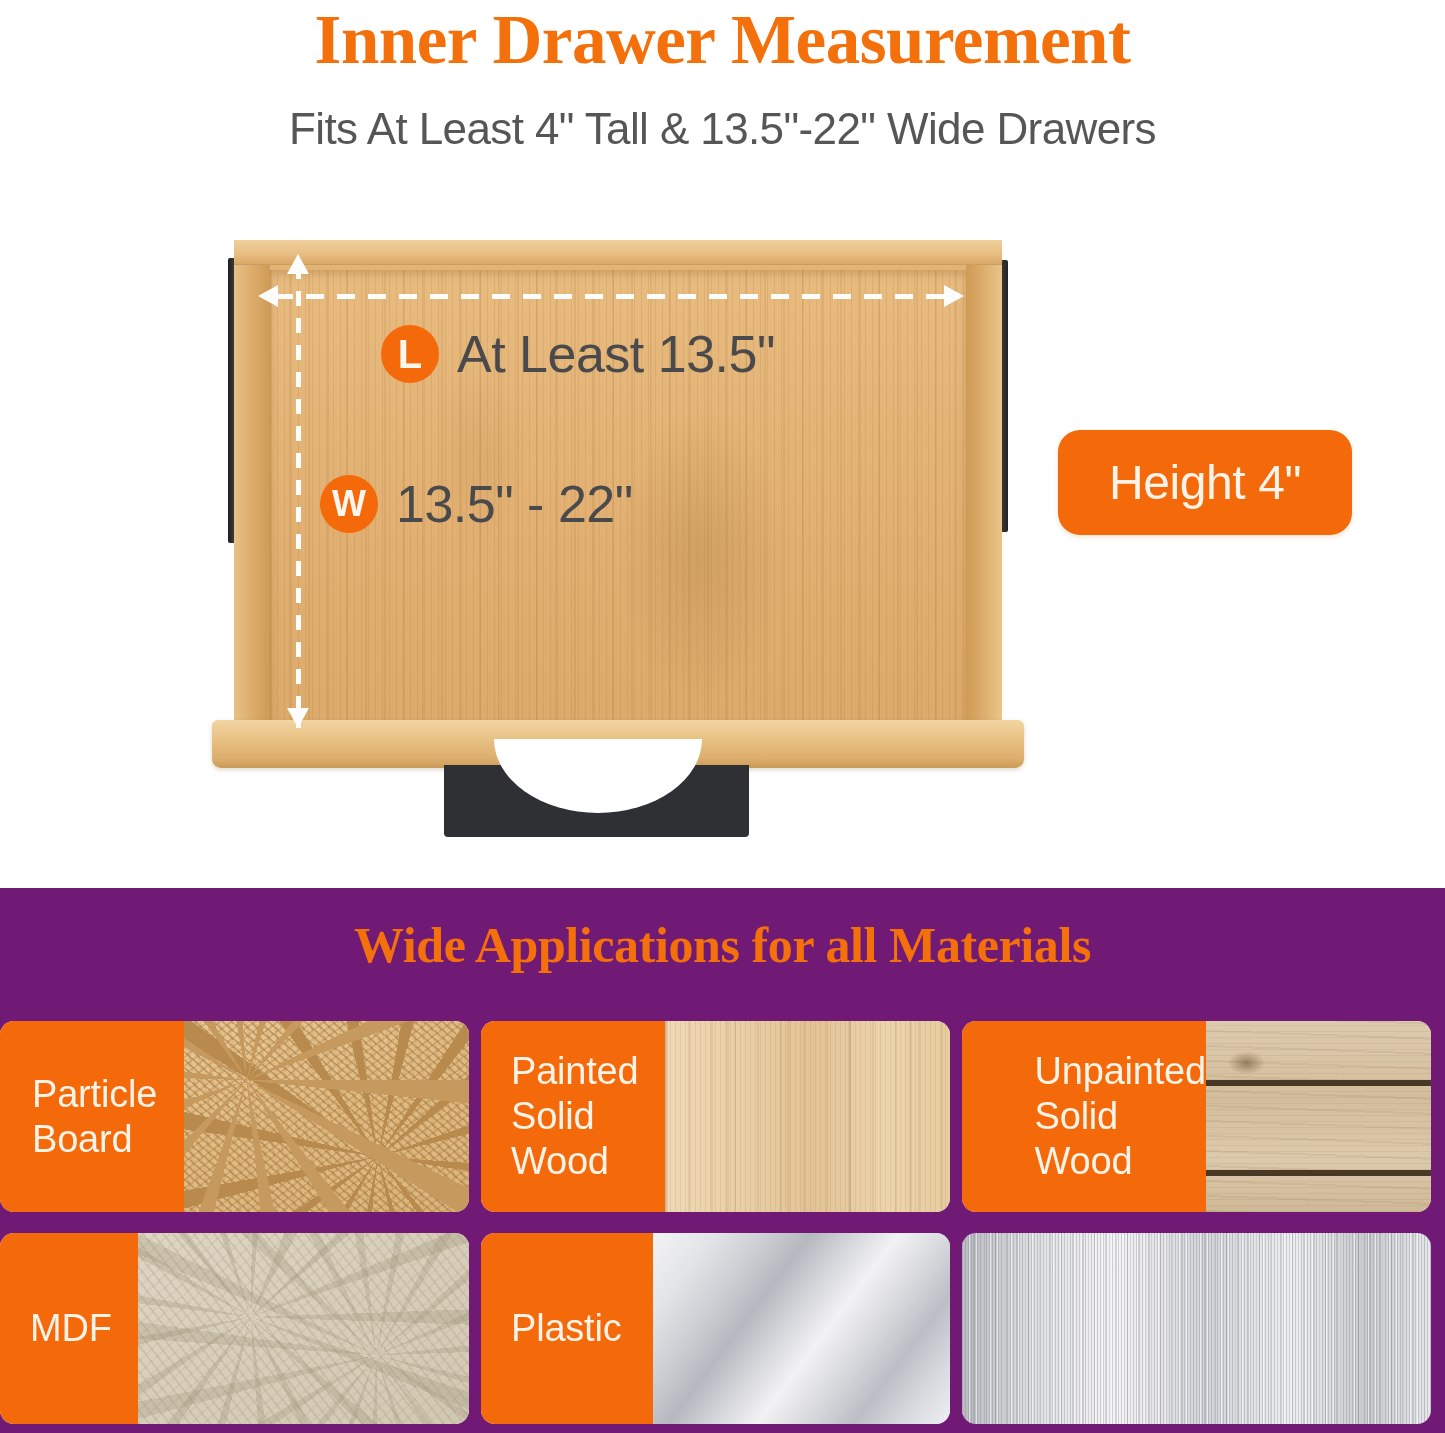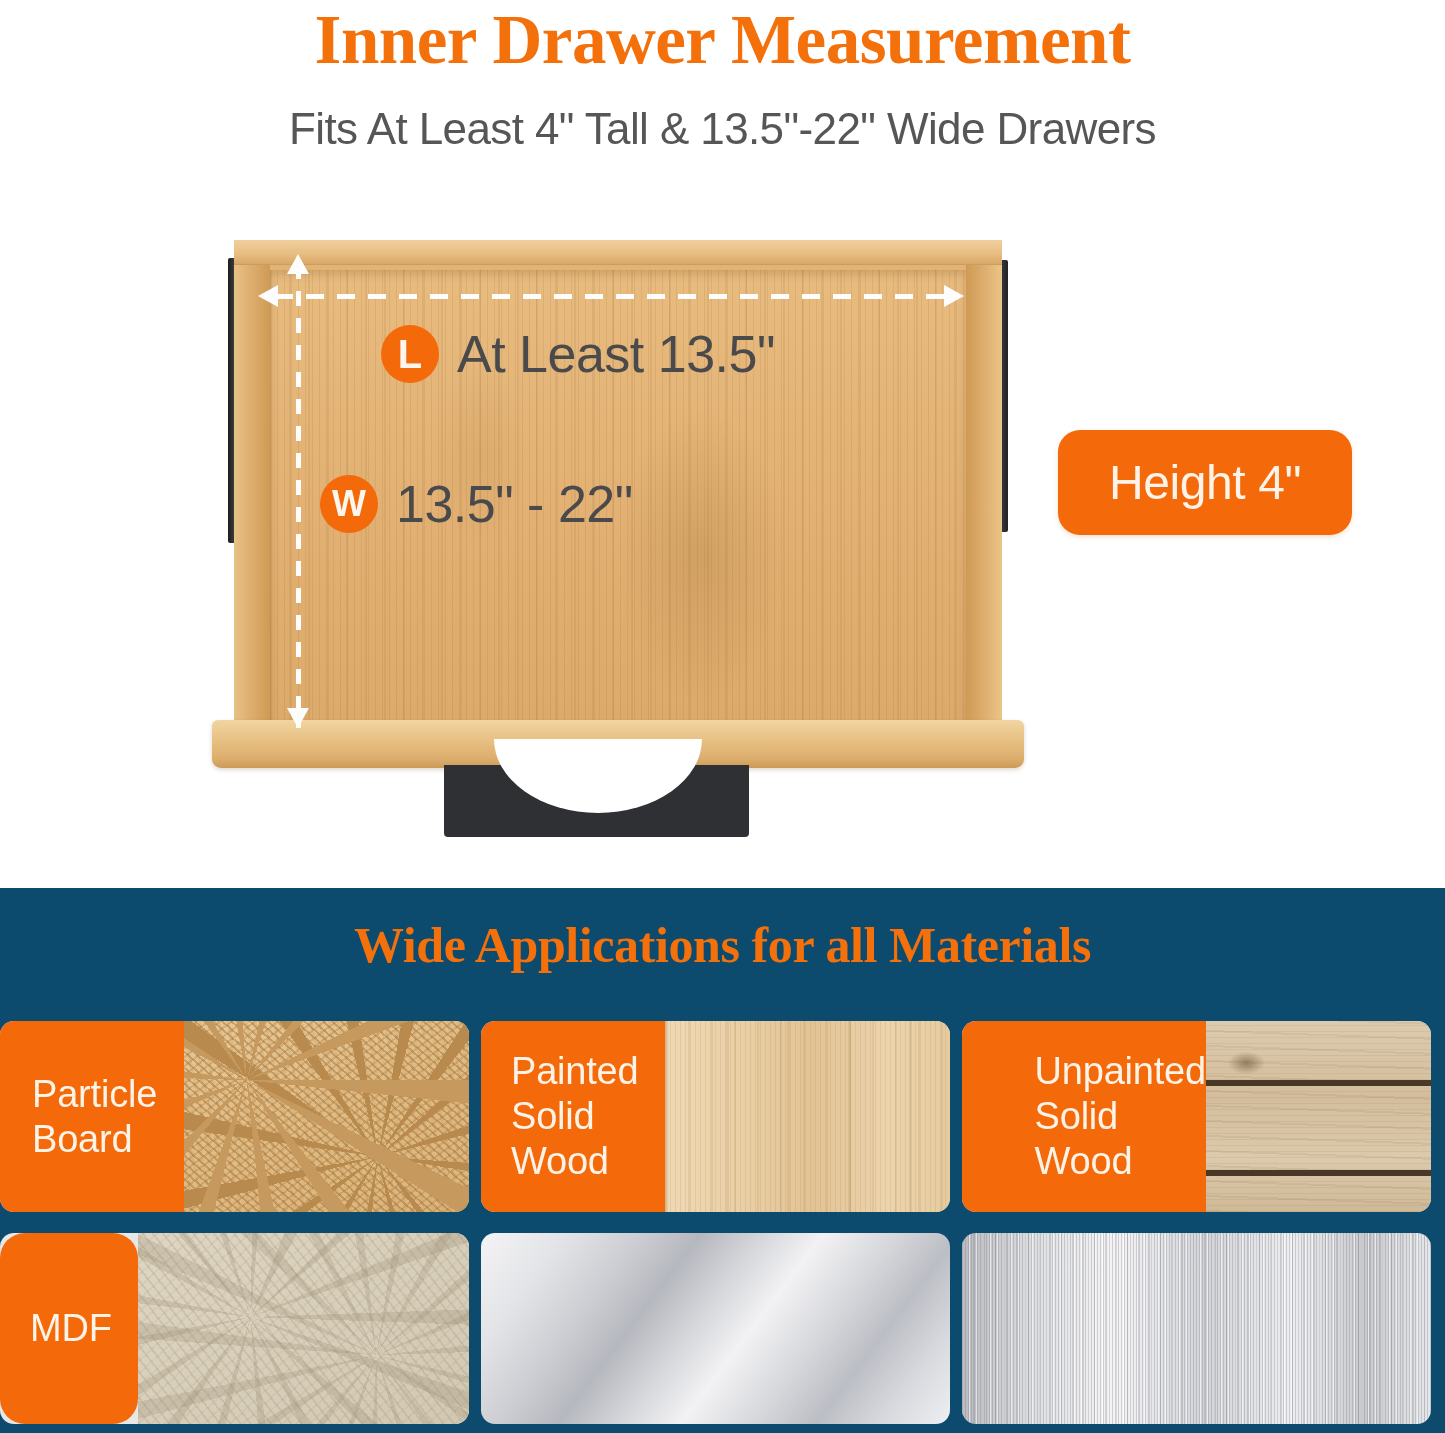--- a/index.html
+++ b/index.html
@@ -142,21 +142,21 @@
     position:absolute;left:1058px;top:430px;width:294px;height:105px;
     background:#F4690A;border-radius:22px;
     display:flex;align-items:center;justify-content:center;
     color:#fdf3e8;font-size:48px;letter-spacing:-0.4px;
     box-shadow:0 2px 5px rgba(180,90,10,.18);
   }
 
   
   #bottom-section{
     position:absolute;left:0;top:888px;width:1445px;height:545px;
-    background:#0c4a6e;
+    background:#701a75;
   }
   #materials-title{
     position:absolute;left:0;top:28px;width:1445px;
     text-align:center;
     font-family:"Liberation Serif", serif;
     font-weight:bold;
     font-size:50px;
     color:#F4700B;
     letter-spacing:-0.4px;
     white-space:nowrap;
@@ -294,25 +294,28 @@
         </div>
         <div class="material-swatch tex-painted-wood"></div>
       </div>
       <div class="material-tile">
         <div class="material-label" style="width: 244px; justify-content: flex-end;">
           <div>Unpainted<br>Solid<br>Wood</div>
         </div>
         <div class="material-swatch tex-unpainted-wood"></div>
       </div>
       <div class="material-tile">
-        <div class="material-label" style="width: 138px; border-radius: 25px;">
+        <div class="material-label" style="width: 138px;">
           <div>MDF</div>
         </div>
         <div class="material-swatch tex-mdf"></div>
       </div>
       <div class="material-tile">
+        <div class="material-label" style="width: 172px;">
+          <div>Plastic</div>
+        </div>
         <div class="material-swatch tex-plastic"></div>
       </div>
       <div class="material-tile">
         <div class="material-swatch tex-metal"></div>
       </div>
     </div>
 </div>
 
 </body></html>

